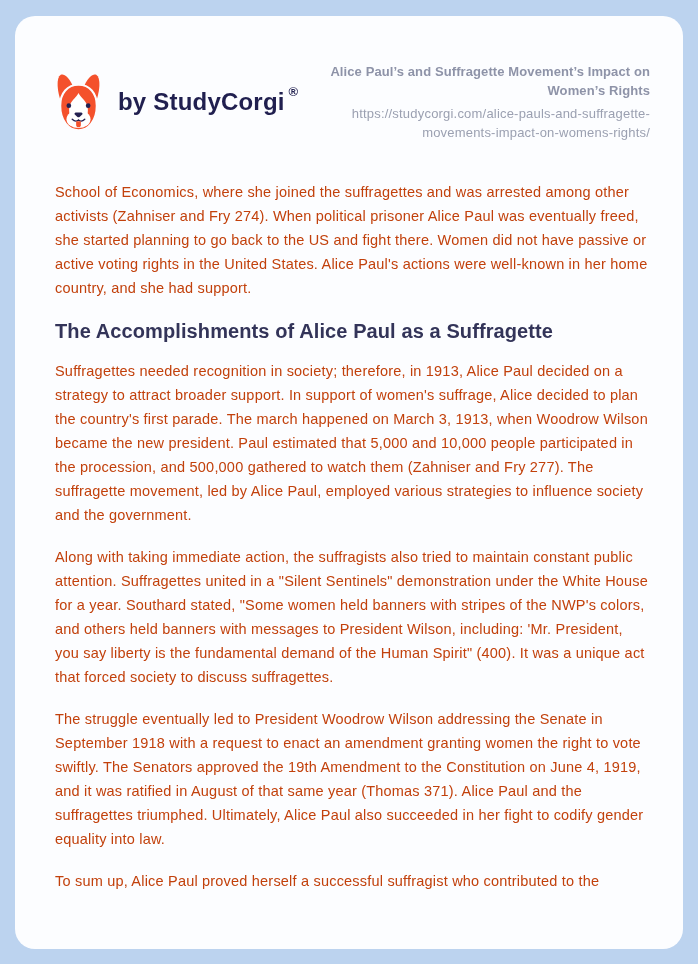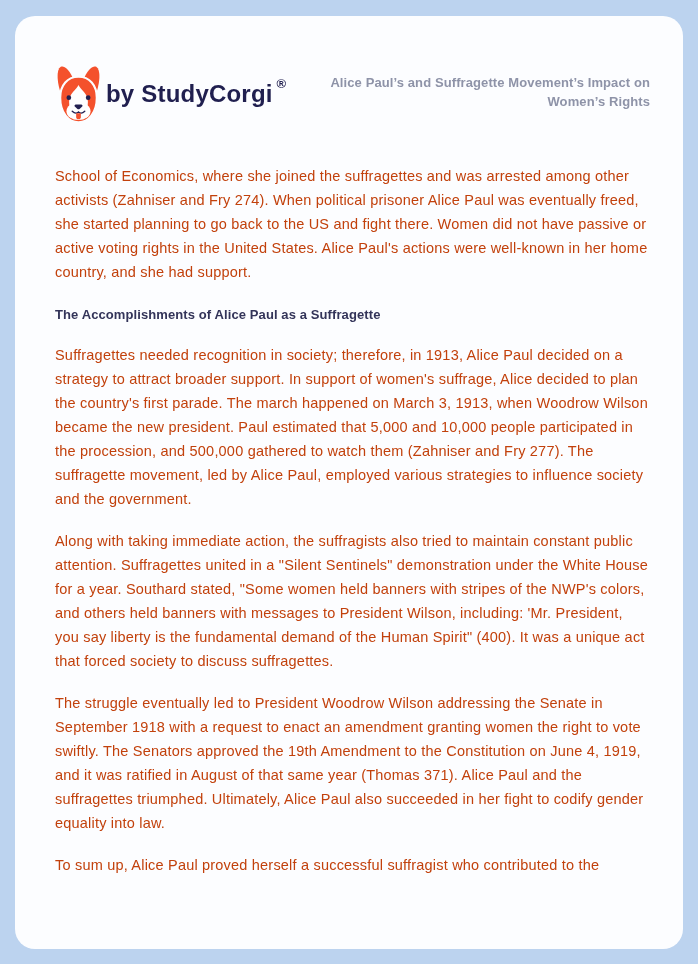--- a/index.html
+++ b/index.html
@@ -26,21 +26,21 @@
   
   .doc-header {
     display: flex;
     justify-content: space-between;
     align-items: center;
     margin: 0 0 38px 0;
   }
   .brand {
     display: flex;
     align-items: center;
-    gap: 4px;
+    gap: 16px;
   }
   .corgi-logo { width: 47px; height: 64px; flex: 0 0 auto; }
   .brand-text {
     font-size: 24px;
     font-weight: bold;
     color: #201f4f;
     letter-spacing: 0.2px;
     white-space: nowrap;
   }
   .reg-mark {
@@ -77,21 +77,21 @@
   
   .article p {
     font-size: 14.5px;
     line-height: 24px;
     color: #c2410c;
     letter-spacing: 0.2px;
     margin: 0 0 18px 0;
     max-width: 596px;
   }
   .article h2 {
-    font-size: 13px;
+    font-size: 20px;
     line-height: 26px;
     font-weight: bold;
     color: #333459;
     letter-spacing: 0.1px;
     margin: 6px 0 15px 0;
   }
   .article p:last-child { margin-bottom: 8px; }
 </style>
 </head>
 <body>
@@ -118,20 +118,21 @@
 
         <path d="M33 92 Q39.5 98.5 45 93.5 Q50.5 98.5 57 92" stroke="#232050" stroke-width="2.6" fill="none" stroke-linecap="round"></path>
 
         <path d="M40.5 96 L49.5 96 L49.5 103 C49.5 105.5 47.5 107.5 45 107.5 C42.5 107.5 40.5 105.5 40.5 103 Z" fill="#f4512c"></path>
       </svg>
       <div class="brand-text"><span>by StudyCorgi</span><span class="reg-mark">®</span></div>
     </div>
 
     <div class="doc-meta">
       <div class="doc-title">Alice Paul’s and Suffragette Movement’s Impact on Women’s Rights</div>
+      <a class="doc-url" href="#">https://studycorgi.com/alice-pauls-and-suffragette-movements-impact-on-womens-rights/</a>
     </div>
 
   </header>
 
   <main class="article">
     <p>School of Economics, where she joined the suffragettes and was arrested among other activists (Zahniser and Fry 274). When political prisoner Alice Paul was eventually freed, she started planning to go back to the US and fight there. Women did not have passive or active voting rights in the United States. Alice Paul's actions were well-known in her home country, and she had support.</p>
 
     <h2>The Accomplishments of Alice Paul as a Suffragette</h2>
     <p>Suffragettes needed recognition in society; therefore, in 1913, Alice Paul decided on a strategy to attract broader support. In support of women's suffrage, Alice decided to plan the country's first parade. The march happened on March 3, 1913, when Woodrow Wilson became the new president. Paul estimated that 5,000 and 10,000 people participated in the procession, and 500,000 gathered to watch them (Zahniser and Fry 277). The suffragette movement, led by Alice Paul, employed various strategies to influence society and the government.</p>
     <p>Along with taking immediate action, the suffragists also tried to maintain constant public attention. Suffragettes united in a "Silent Sentinels" demonstration under the White House for a year. Southard stated, "Some women held banners with stripes of the NWP's colors, and others held banners with messages to President Wilson, including: 'Mr. President, you say liberty is the fundamental demand of the Human Spirit" (400). It was a unique act that forced society to discuss suffragettes.</p>

